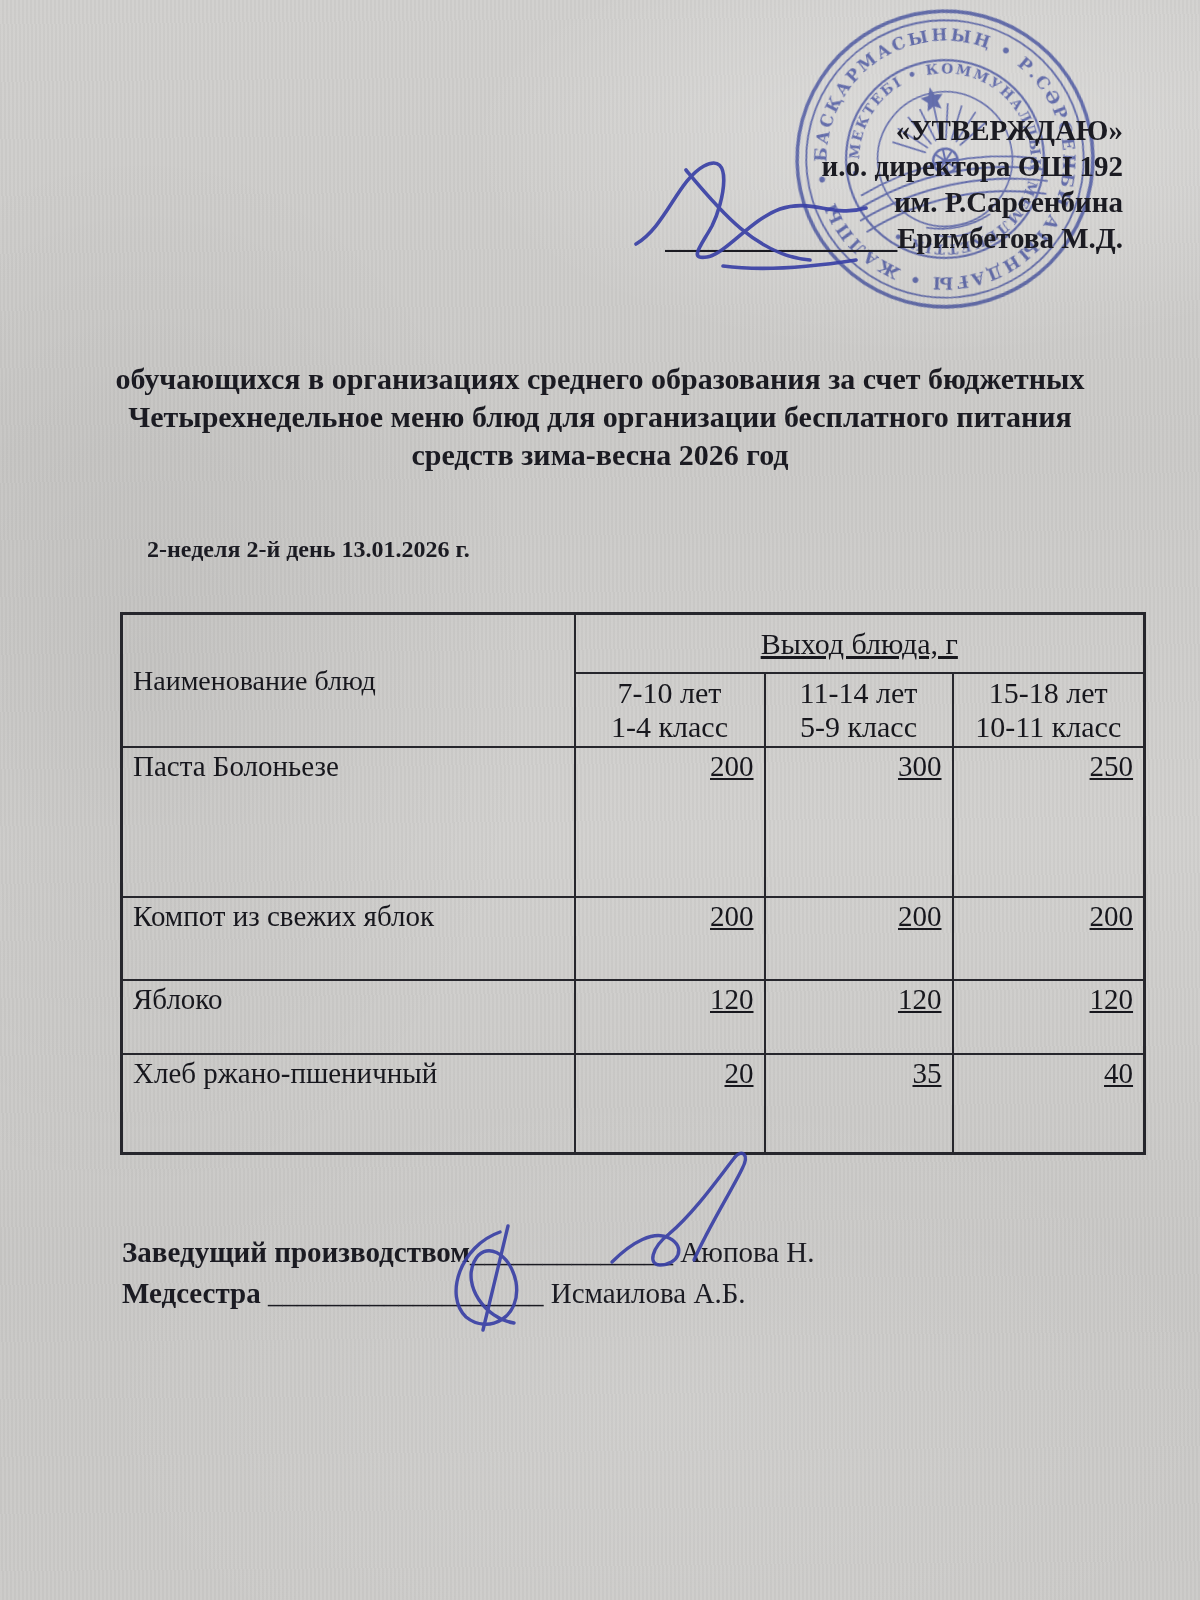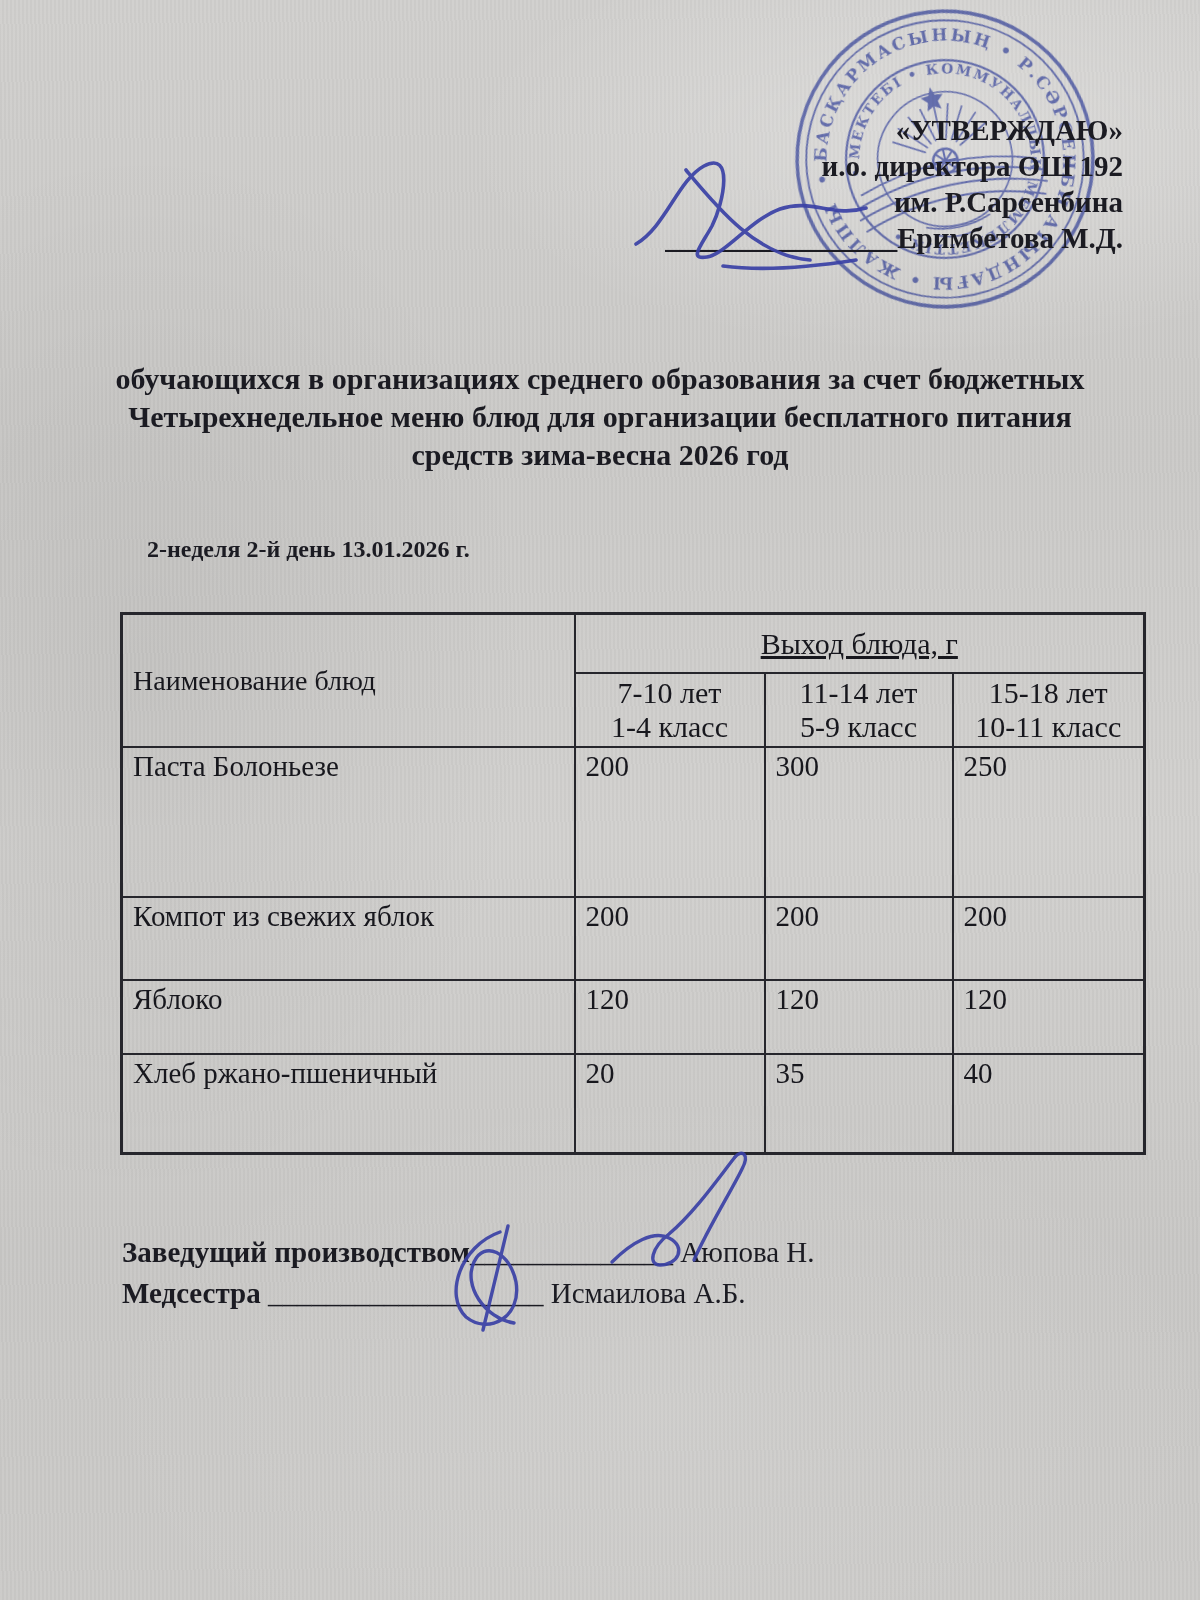--- a/index.html
+++ b/index.html
@@ -40,21 +40,21 @@
   table.menu th, table.menu td{
     border:2px solid #26262c;
     padding:2px 10px;
     font-weight:normal;
   }
   table.menu{border:3px solid #26262c;}
   th.name-head{font-weight:bold;text-align:left;vertical-align:middle;font-size:28px;}
   th.group-head{font-weight:bold;text-align:center;vertical-align:middle;height:53px;font-size:30px;text-decoration:underline;}
   th.age-head{font-weight:bold;text-align:center;vertical-align:middle;height:64px;line-height:34px;font-size:30px;}
   td.dish{vertical-align:top;text-align:left;padding-top:5px;}
-  td.val{vertical-align:top;text-align:left;padding-top:5px;}
+  td.val{vertical-align:top;text-align:right;padding-top:5px;text-decoration:underline;}
   .footer{
     position:absolute;left:122px;top:1232px;
     font-size:29px;line-height:41px;white-space:nowrap;
   }
   .footer .lbl{font-weight:bold;}
   .sig-svg{position:absolute;}
   .stamp{
     position:absolute;left:792px;top:6px;width:306px;height:306px;
     opacity:.82;mix-blend-mode:multiply;filter:blur(.4px);
     transform:rotate(-12deg);

